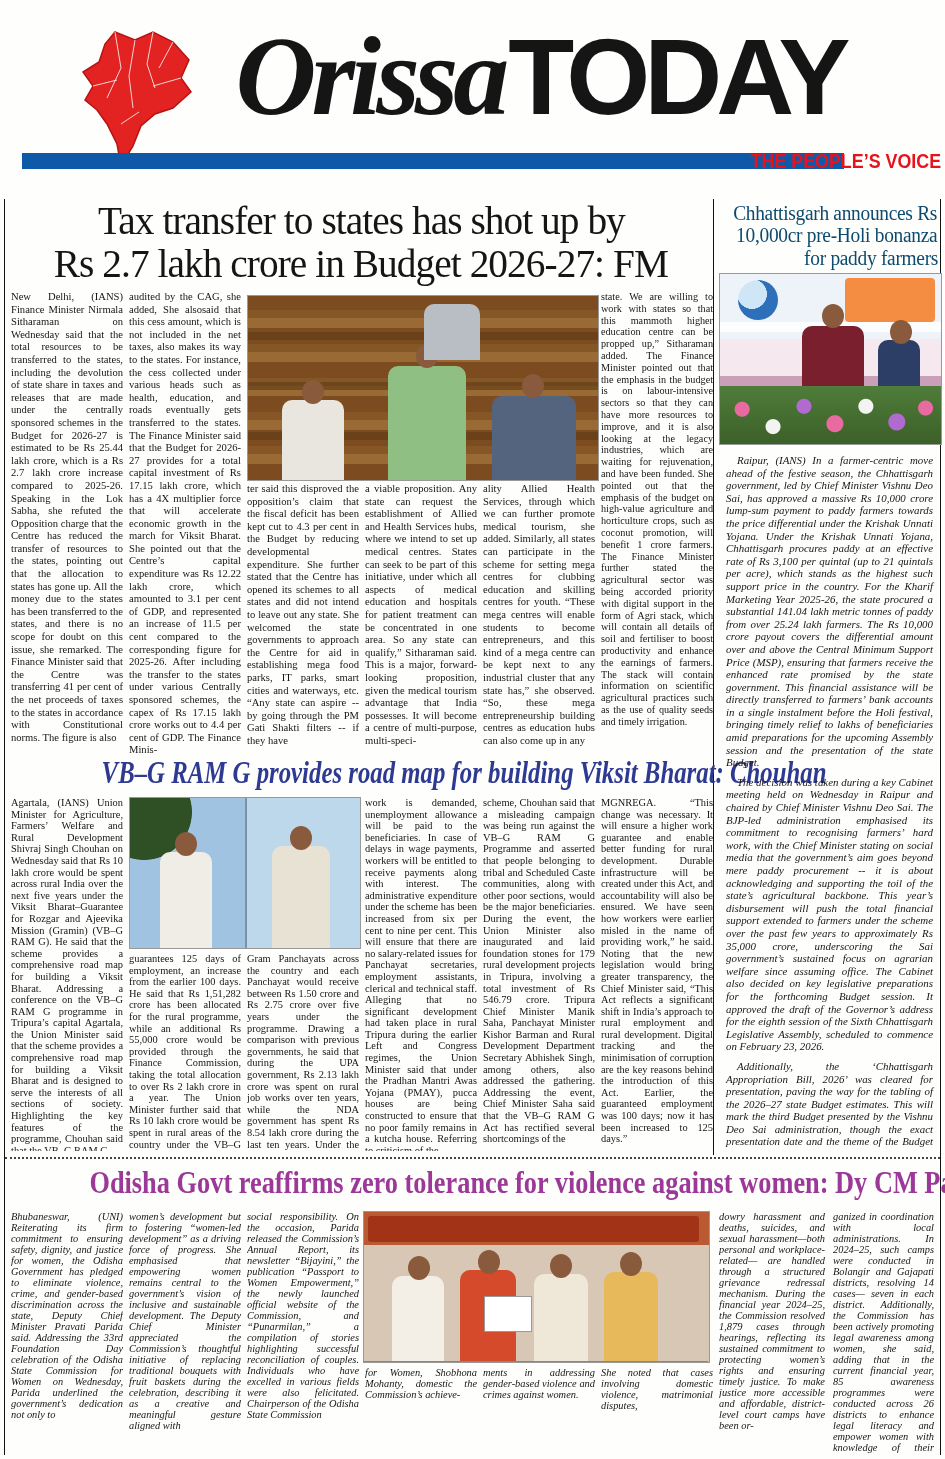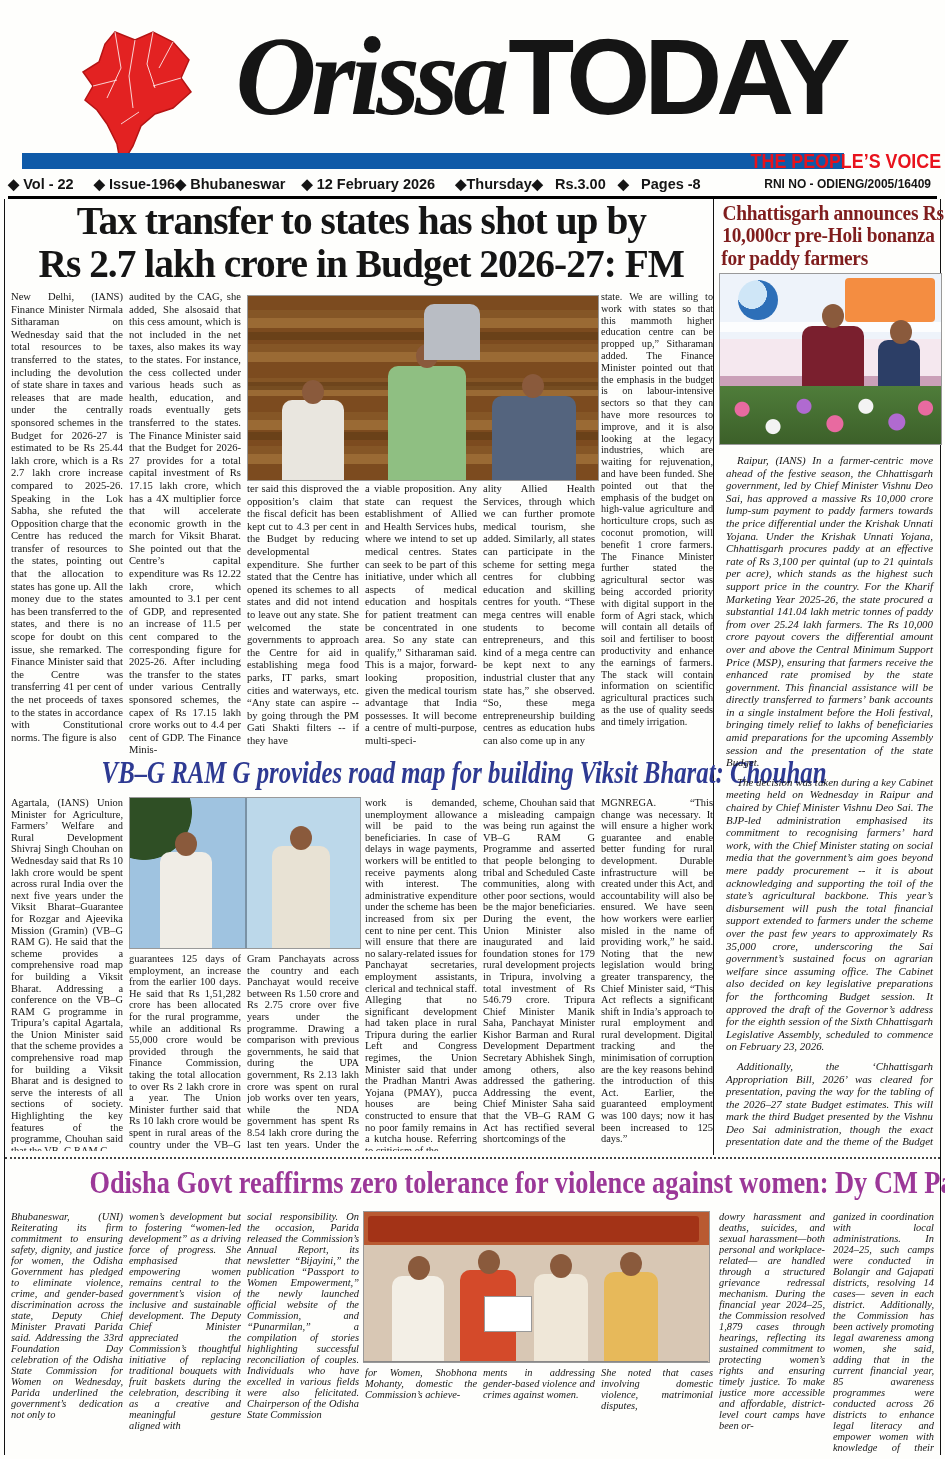--- a/index.html
+++ b/index.html
@@ -19,25 +19,25 @@
   .dateline{position:absolute;top:171px;left:8px;width:929px;height:25px;border-bottom:3px solid #000;
         font-family:"Liberation Sans",sans-serif;font-weight:bold;font-size:14.5px;
         display:flex;justify-content:space-between;align-items:center;}
   .dateline .dl-left{white-space:pre;}
   .dateline .dl-rni{font-size:12px;padding-right:6px;}
   
   .content{position:absolute;top:199px;left:4px;width:935px;height:1256px;
         border-left:1px solid #111;border-right:1px solid #111;}
   .v-rule{position:absolute;left:708px;top:0;width:1px;height:956px;background:#111;}
   
-  .h-main{position:absolute;left:6px;top:0;width:700px;text-align:center;font-weight:bold;
+  .h-main{position:absolute;left:6px;top:0;width:700px;text-align:center;font-weight:normal;
         font-size:41px;line-height:1.04;letter-spacing:-1px;}
   .h-main .fit{display:inline-block;transform:scaleX(.96);transform-origin:center;white-space:nowrap;}
-  .h-chh{position:absolute;left:714px;top:3px;width:221px;text-align:left;font-weight:bold;
-        font-size:20px;line-height:1.12;color:#7f1d1d;letter-spacing:-.3px;}
+  .h-chh{position:absolute;left:714px;top:3px;width:221px;text-align:right;font-weight:normal;
+        font-size:20px;line-height:1.12;color:#0c4a6e;letter-spacing:-.3px;}
   .h-chh .fit{display:inline-block;transform:scaleX(.97);white-space:nowrap;}
   .h-vbg{position:absolute;left:6px;top:556px;width:700px;text-align:center;font-weight:bold;
         font-style:italic;font-size:31px;color:#2e3a92;}
   .h-vbg .fit{display:inline-block;transform:scaleX(.80);transform-origin:center;white-space:nowrap;}
   .h-women{position:absolute;left:4px;top:966px;width:927px;text-align:center;font-weight:bold;
         font-size:31px;color:#9b3898;}
   .h-women .fit{display:inline-block;transform:scaleX(.85);transform-origin:center;white-space:nowrap;}
   .dotted-rule{position:absolute;left:0;top:958px;width:935px;border-top:2px dotted #444;}
   
   .col{position:absolute;width:112px;font-size:10.6px;line-height:12.6px;text-align:justify;overflow:hidden;}
@@ -89,24 +89,20 @@
       <path d="M38,4 L44,40 L30,70 M58,12 L52,48 L56,80 M76,4 L70,36 L78,60 M96,14 L82,40 M16,58 L40,52 M104,50 L76,58 M44,96 L62,84" fill="none" stroke="#ffffff" stroke-width="1" opacity=".8"></path>
     </svg>
   </div>
   <div class="title-row">
     <span class="title-orissa">Orissa</span>
     <span class="title-today">TODAY</span>
   </div>
   <div class="blue-bar"></div>
   <div class="tagline">THE PEOPLE’S VOICE</div>
 
-  <div class="dateline">
-    <span class="dl-left">◆ Vol - 22     ◆ Issue-196◆ Bhubaneswar    ◆ 12 February 2026     ◆Thursday◆   Rs.3.00   ◆   Pages -8</span>
-    <span class="dl-rni">RNI NO - ODIENG/2005/16409</span>
-  </div>
 
   <div class="content">
     <div class="v-rule"></div>
     <div class="dotted-rule"></div>
 
     <div class="h-main">
       <span class="fit">Tax transfer to states has shot up by</span><br>
       <span class="fit">Rs 2.7 lakh crore in Budget 2026-27: FM</span>
     </div>
 

